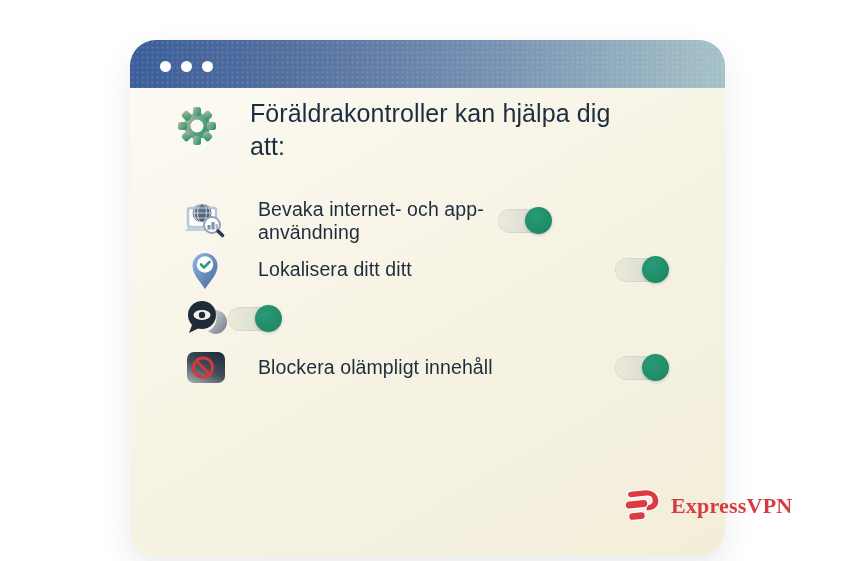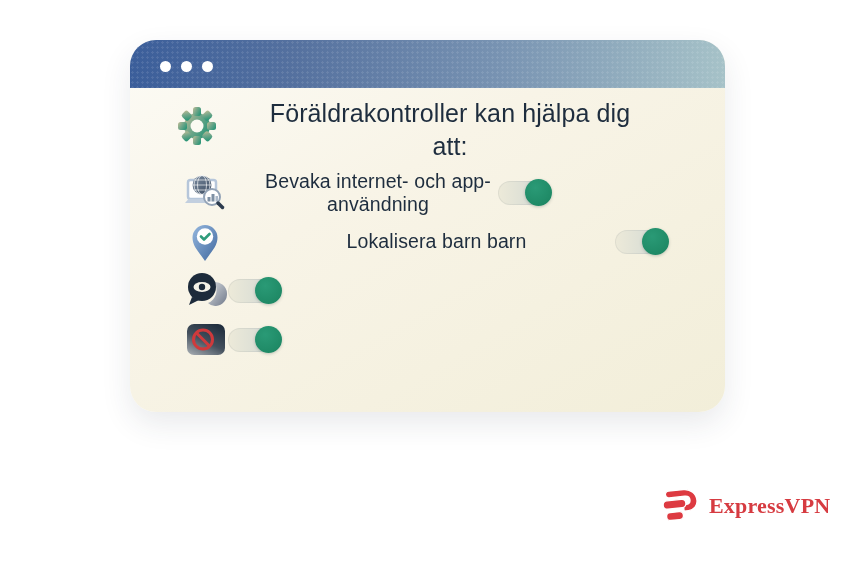--- a/index.html
+++ b/index.html
@@ -2,46 +2,45 @@
 <html><head>
 <meta charset="utf-8">
 <style>
   html,body{margin:0;padding:0;}
   body{
     width:855px;height:561px;position:relative;background:#ffffff;
     font-family:"Liberation Sans", sans-serif;overflow:hidden;
     -webkit-font-smoothing:antialiased;
   }
   .card{
-    position:absolute;left:130px;top:40px;width:595px;height:372px;
+    position:absolute;left:130px;top:40px;width:595px;height:516px;
     border-radius:26px;
     background:linear-gradient(150deg,#fcfbf5 0%,#f8f4e7 40%,#f2eed9 100%);
     box-shadow:0 12px 30px rgba(40,50,70,.10);
-    text-align:center;
   }
   .topbar{
     position:absolute;left:0;top:0;right:0;height:48px;
     border-radius:26px 26px 0 0;
     background:linear-gradient(90deg,#3b5e9a 0%,#55719f 28%,#7893b2 62%,#a6c2c8 100%);
     overflow:hidden;
   }
   .topbar::after{
     content:"";position:absolute;inset:0;
     background-image:radial-gradient(rgba(255,255,255,.28) 1px, transparent 1.2px);
     background-size:5px 5px;opacity:.35;
   }
   .dots{position:absolute;left:30px;top:21px;display:flex;gap:10px;z-index:2;}
   .dot{width:11px;height:11px;border-radius:50%;background:#ffffff;}
   .gear{position:absolute;left:46px;top:63px;width:42px;height:46px;}
   .title{
     position:absolute;left:120px;top:57px;width:400px;
     font-size:25px;line-height:33px;font-weight:500;color:#1e2d3e;
     letter-spacing:.1px;
   }
-  .rows{position:absolute;left:0;top:128px;right:0;}
+  .rows{position:absolute;left:0;top:156px;right:0;}
   .row{height:49px;display:flex;align-items:center;}
   .icon-box{
     margin-left:54px;width:44px;height:44px;flex:0 0 44px;
     display:flex;align-items:center;justify-content:center;
   }
   .label{
     margin-left:30px;flex:1;
     font-size:19.5px;line-height:23px;color:#1e2d3e;font-weight:400;
     letter-spacing:.1px;
   }
@@ -53,21 +52,21 @@
     cursor:pointer;
   }
   .toggle .knob{
     position:absolute;top:-1.5px;left:-1px;width:27px;height:27px;border-radius:50%;
     background:radial-gradient(circle at 38% 32%, #2a9a76 0%, #1f8a66 70%, #187a5b 100%);
     box-shadow:0 1px 3px rgba(30,60,50,.25);
     transition:left .15s;
   }
   .toggle.on .knob{left:27px;}
   .brand{
-    position:absolute;left:660px;top:486px;display:flex;align-items:center;gap:9px;
+    position:absolute;left:622px;top:486px;display:flex;align-items:center;gap:9px;
   }
   .brand-text{
     font-family:"Liberation Serif", serif;font-size:22px;font-weight:600;
     color:#d63b41;letter-spacing:.2px;
   }
   svg{display:block;}
 </style>
 </head>
 <body>
 
@@ -152,21 +151,21 @@
             <linearGradient id="gPin" x1="0" y1="0" x2="1" y2="1">
               <stop offset="0" stop-color="#95b7de"></stop>
               <stop offset="1" stop-color="#41699f"></stop>
             </linearGradient>
           </defs>
           <path d="M21 41 C15.5 32.5 8.5 26.5 8.5 17.5 A12.5 12.5 0 1 1 33.5 17.5 C33.5 26.5 26.5 32.5 21 41 Z" fill="url(#gPin)"></path>
           <circle cx="21" cy="16.5" r="8.2" fill="#ffffff"></circle>
           <path d="M17 16.5 l3 3 l5.5 -5.5" fill="none" stroke="#2f9c7c" stroke-width="2.6" stroke-linecap="round" stroke-linejoin="round"></path>
         </svg>
       </div>
-      <div class="label">Lokalisera barn barn</div>
+      <div class="label">Lokalisera ditt ditt</div>
       <div class="toggle on" role="switch" aria-checked="true">
           <div class="knob"></div>
         </div>
     </div>
 
     <div class="row">
       <div class="icon-box">
         <svg width="44" height="42" viewBox="0 0 44 42">
           <defs>
             <linearGradient id="gCres" x1="0" y1="0" x2="1" y2="1">
@@ -194,20 +193,21 @@
               <stop offset="0" stop-color="#1f2d3d"></stop>
               <stop offset="0.55" stop-color="#44505d"></stop>
               <stop offset="1" stop-color="#9aa1a8"></stop>
             </linearGradient>
           </defs>
           <rect x="3" y="4" width="38" height="31" rx="7" fill="url(#gBlock)"></rect>
           <circle cx="19" cy="19.5" r="9.5" fill="none" stroke="#cf3a3c" stroke-width="3"></circle>
           <line x1="12.5" y1="13" x2="25.5" y2="26" stroke="#cf3a3c" stroke-width="3"></line>
         </svg>
       </div>
+      <div class="label">Blockera olämpligt innehåll</div>
       <div class="toggle on" role="switch" aria-checked="true">
           <div class="knob"></div>
         </div>
     </div>
 
   </div>
 </div>
 
 <div class="brand">
   <svg width="40" height="40" viewBox="0 0 40 40">

